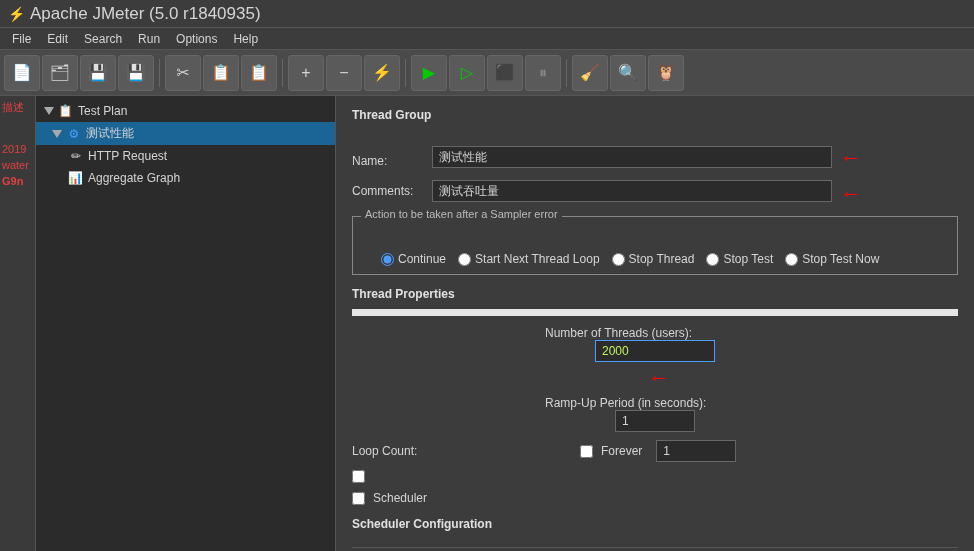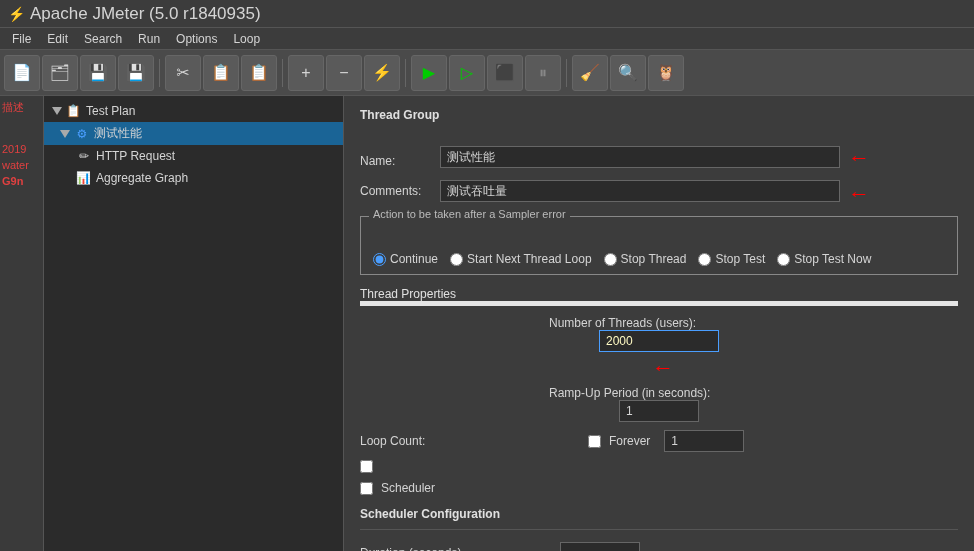--- a/index.html
+++ b/index.html
@@ -171,21 +171,21 @@
 
     .comments-row {
       display: flex;
       align-items: center;
       margin-bottom: 12px;
     }
 
     
     .group-box {
       border: 1px solid #888;
-      padding: 8px 12px;
+      padding: 8px 28px;
       margin-bottom: 12px;
       position: relative;
     }
     .group-box-title {
       position: absolute;
       top: -9px;
       left: 8px;
       background: #3c3c3c;
       padding: 0 4px;
       font-size: 11px;
@@ -208,41 +208,41 @@
     }
     .radio-item input[type="radio"] {
       cursor: pointer;
       accent-color: #4a9eff;
     }
 
     
     .thread-props-title {
       color: #e0e0e0;
       font-size: 12px;
-      font-weight: normal;
+      font-weight: bold;
       margin-bottom: 10px;
-      padding-bottom: 0;
-      border-bottom: 5px solid #e5e5e5;
+      padding-bottom: 8px;
+      border-bottom: 7px solid #e5e5e5;
     }
 
     .prop-row {
       display: flex;
       align-items: center;
       margin-bottom: 8px;
       flex-direction: column;
     }
     .prop-label {
       color: #d4d4d4;
       font-size: 12px;
       min-width: 220px;
     }
     .prop-input {
       background: #2b2b2b;
       border: 1px solid #4a9eff;
-      color: #fef9c3;
+      color: #bef264;
       font-size: 12px;
       padding: 2px 6px;
       height: 22px;
       width: 120px;
     }
     .prop-input-plain {
       background: #2b2b2b;
       border: 1px solid #666;
       color: #d4d4d4;
       font-size: 12px;
@@ -261,21 +261,21 @@
       cursor: pointer;
       accent-color: #4a9eff;
     }
 
     .scheduler-config-title {
       color: #e0e0e0;
       font-size: 12px;
       font-weight: bold;
       margin-top: 10px;
       margin-bottom: 8px;
-      padding-bottom: 8px;
+      padding-bottom: 16px;
       border-bottom: 1px solid #555;
     }
 
     .config-row {
       display: flex;
       align-items: center;
       margin-bottom: 6px;
       padding: 4px 0;
       border-bottom: 1px solid #444;
     }
@@ -305,21 +305,21 @@
   <span class="title-bar-icon">⚡</span>
   <span class="title-bar-text">Apache JMeter (5.0 r1840935)</span>
 </div>
 
 <div class="menu-bar">
   <span class="menu-item">File</span>
   <span class="menu-item">Edit</span>
   <span class="menu-item">Search</span>
   <span class="menu-item">Run</span>
   <span class="menu-item">Options</span>
-  <span class="menu-item">Loop</span>
+  <span class="menu-item">Help</span>
 </div>
 
 <div class="toolbar">
   <div class="toolbar-btn" title="New">📄</div>
   <div class="toolbar-btn" title="Open">🗂</div>
   <div class="toolbar-btn" title="Save">💾</div>
   <div class="toolbar-btn" title="Save As">💾</div>
   <div class="toolbar-separator"></div>
   <div class="toolbar-btn" title="Cut">✂</div>
   <div class="toolbar-btn" title="Copy">📋</div>
@@ -334,21 +334,21 @@
   <div class="toolbar-btn" title="Stop" style="color:#888;">⬛</div>
   <div class="toolbar-btn" title="Shutdown" style="color:#888;">⏸</div>
   <div class="toolbar-separator"></div>
   <div class="toolbar-btn" title="Clear">🧹</div>
   <div class="toolbar-btn" title="Search">🔍</div>
   <div class="toolbar-btn" title="Help">🦉</div>
 </div>
 
 <div class="main-layout">
 
-  <div style="width:44px; background:#3a3a3a; border-right:1px solid #555; overflow:hidden; font-size:10px; color:#e04040; padding:4px 2px; display:flex; flex-direction:column; gap:4px;">
+  <div style="width:36px; background:#3a3a3a; border-right:1px solid #555; overflow:hidden; font-size:10px; color:#e04040; padding:4px 2px; display:flex; flex-direction:column; gap:4px;">
     <span style="font-size:11px; overflow:hidden; white-space:nowrap;">描述</span>
     <span style="font-size:11px; overflow:hidden; white-space:nowrap; margin-top:24px;">2019</span>
     <span style="font-size:11px; overflow:hidden; white-space:nowrap;">water</span>
     <span style="font-size:11px; overflow:hidden; white-space:nowrap; color:#e04040;font-weight:bold;">G9n</span>
   </div>
 
   <div class="sidebar" style="width:300px;">
     <div class="tree-area">
 
       <div class="tree-item">

